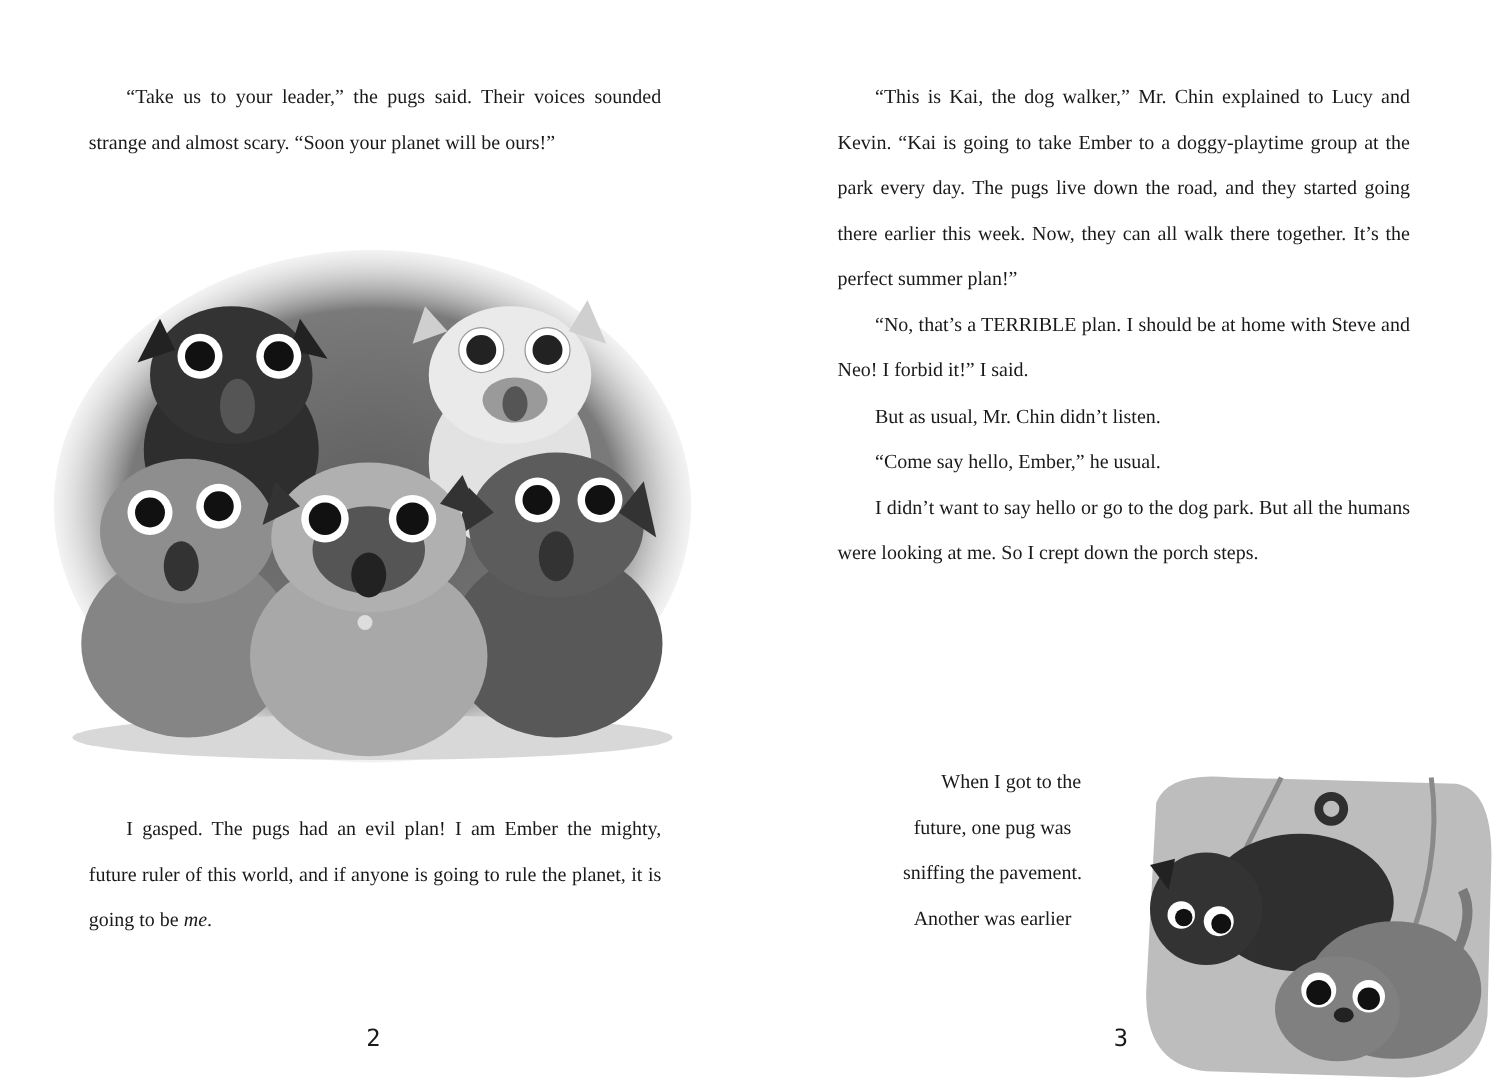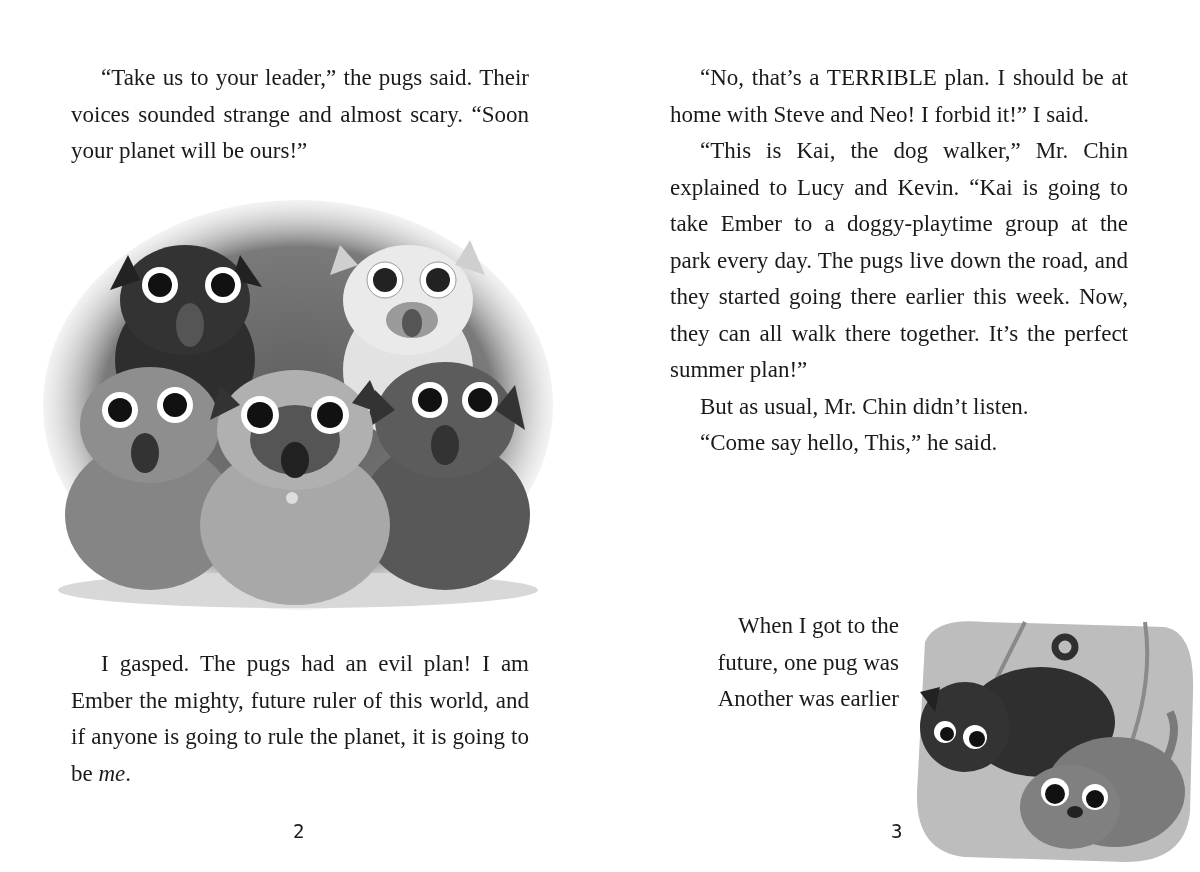--- a/index.html
+++ b/index.html
@@ -1,21 +1,21 @@
 <!DOCTYPE html>
 <html><head>
 <meta charset="utf-8">
 <style>
   html, body { margin: 0; padding: 0; background: #ffffff; }
   body { width: 1200px; height: 872px; position: relative; overflow: hidden;
          font-family: "Liberation Serif", "DejaVu Serif", serif; color: #1a1a1a; }
   .page { position: absolute; top: 0; height: 872px; }
   .page-left { left: 0; width: 600px; }
   .page-right { left: 600px; width: 600px; }
-  .text { position: absolute; font-size: 23px; line-height: 36.5px; text-align: justify; }
+  .text { position: absolute; font-size: 16px; line-height: 36.5px; text-align: justify; }
   .text p { margin: 0; text-indent: 30px; }
   .text p.noindent { text-indent: 0; }
   .text p.last-left { text-align-last: left; }
   .pagenum { position: absolute; font-family: "DejaVu Sans Mono", monospace; font-size: 19px; top: 820px; }
   em { }
 
   .illus { position: absolute; }
   .illus-pugs { left: 40px; top: 195px; width: 515px; height: 420px; }
   .illus-walk { left: 905px; top: 612px; width: 295px; height: 255px; }
 </style>
@@ -104,29 +104,31 @@
 
   <div class="text" style="left:71px; top:646px; width:458px;">
     <p class="last-left"><span>I gasped. The pugs had an evil plan! I am Ember the mighty, future ruler of this world, and if anyone is going to rule the planet, it is going to be </span><em>me</em><span>.</span></p>
   </div>
 
   <div class="pagenum" style="left:293px;">2</div>
 </div>
 
 <div class="page page-right">
   <div class="text" style="left:70px; top:60px; width:458px;">
+    <p class="last-left">“This is Kai, the dog walker,” Mr. Chin explained to Lucy and Kevin. “Kai is going to take Ember to a doggy-playtime group at the park every day. The pugs live down the road, and they started going there earlier this week. Now, they can all walk there together. It’s the perfect summer plan!”</p>
     <p class="last-left">“No, that’s a TERRIBLE plan. I should be at home with Steve and Neo! I forbid it!” I said.</p>
-    <p class="last-left">“This is Kai, the dog walker,” Mr. Chin explained to Lucy and Kevin. “Kai is going to take Ember to a doggy-playtime group at the park every day. The pugs live down the road, and they started going there earlier this week. Now, they can all walk there together. It’s the perfect summer plan!”</p>
     <p class="last-left">But as usual, Mr. Chin didn’t listen.</p>
-    <p class="last-left">“Come say hello, This,” he said.</p>
+    <p class="last-left">“Come say hello, Ember,” he usual.</p>
+    <p class="last-left">I didn’t want to say hello or go to the dog park. But all the humans were looking at me. So I crept down the porch steps.</p>
   </div>
 
-  <div class="text" style="left:59px; top:608px; width:240px; text-align:right;">
+  <div class="text" style="left:74px; top:608px; width:240px; text-align:center;">
     <p>When I got to the</p>
     <p class="noindent">future, one pug was</p>
+    <p class="noindent">sniffing the pavement.</p>
     <p class="noindent">Another was earlier</p>
   </div>
 
   <div class="pagenum" style="left:291px;">3</div>
 </div>
 
 <div class="illus illus-walk">
   <svg width="295" height="255" viewBox="0 0 295 255">
     <path d="M20 30 Q30 5 80 10 L260 15 Q290 20 288 80 L285 200 Q280 250 220 250 L60 245 Q10 240 12 180 Z" fill="#bdbdbd"></path>
     <path d="M120 10 Q95 60 80 90" stroke="#8a8a8a" stroke-width="4" fill="none"></path>

